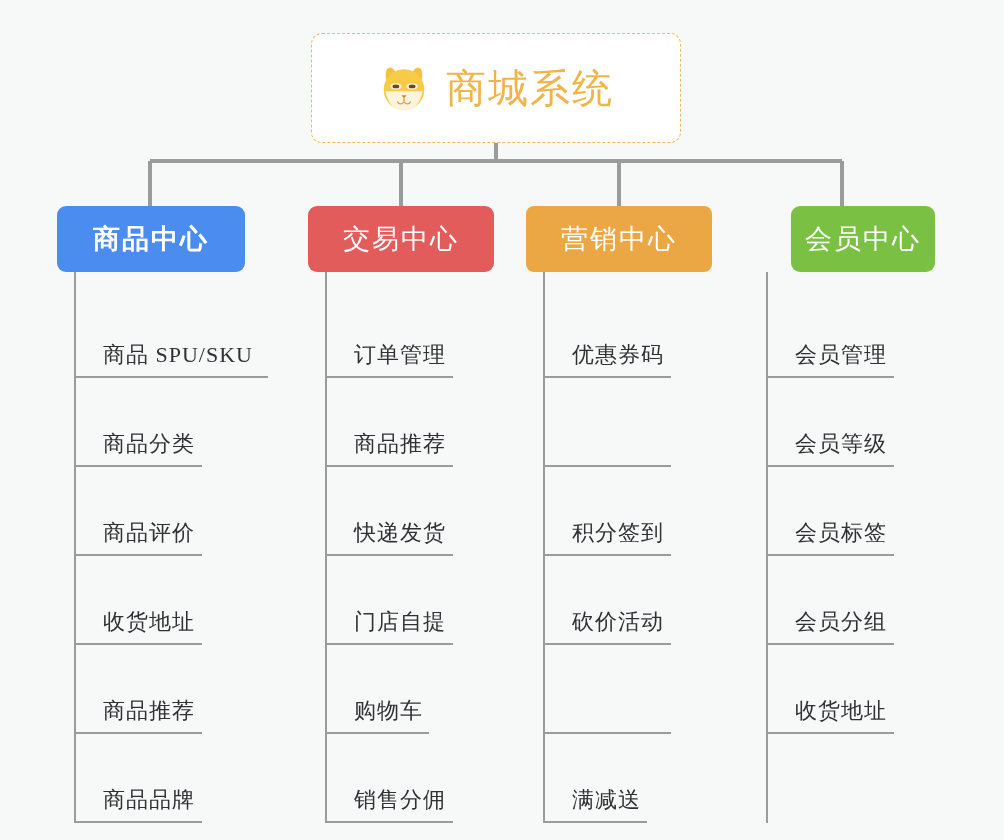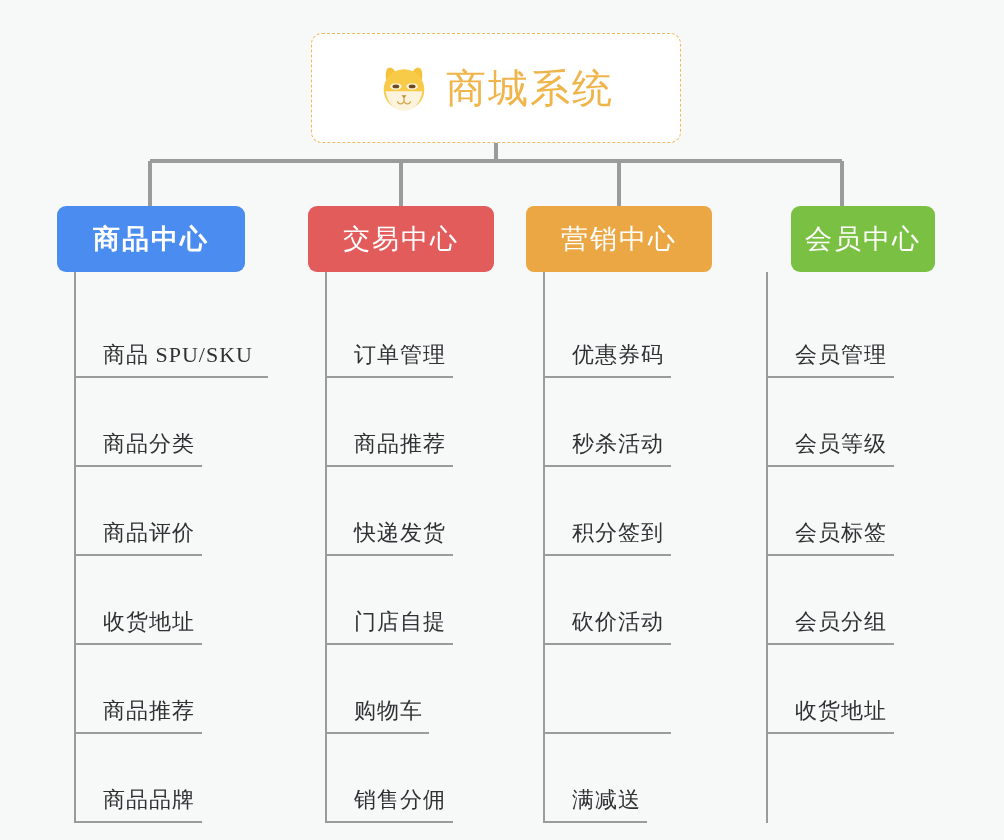--- a/index.html
+++ b/index.html
@@ -219,21 +219,20 @@
       </div>
       <div class="column" style="left: 526px; width: 186px;">
         <div class="col-head" style="background: rgb(235, 167, 67); border-radius: 8px;">营销中心</div>
         <div class="leaf-list">
           <div class="trunk" style="background: rgb(155, 155, 155); height: 551px;"></div>
           <div class="leaf">
             <div class="leaf-label">优惠券码</div>
             <div class="leaf-underline" style="background: rgb(155, 155, 155); width: 128px;"></div>
           </div>
           <div class="leaf">
-            <div class="leaf-label">秒杀活动</div>
             <div class="leaf-underline" style="background: rgb(155, 155, 155); width: 128px;"></div>
           </div>
           <div class="leaf">
             <div class="leaf-label">积分签到</div>
             <div class="leaf-underline" style="background: rgb(155, 155, 155); width: 128px;"></div>
           </div>
           <div class="leaf">
             <div class="leaf-label">砍价活动</div>
             <div class="leaf-underline" style="background: rgb(155, 155, 155); width: 128px;"></div>
           </div>

